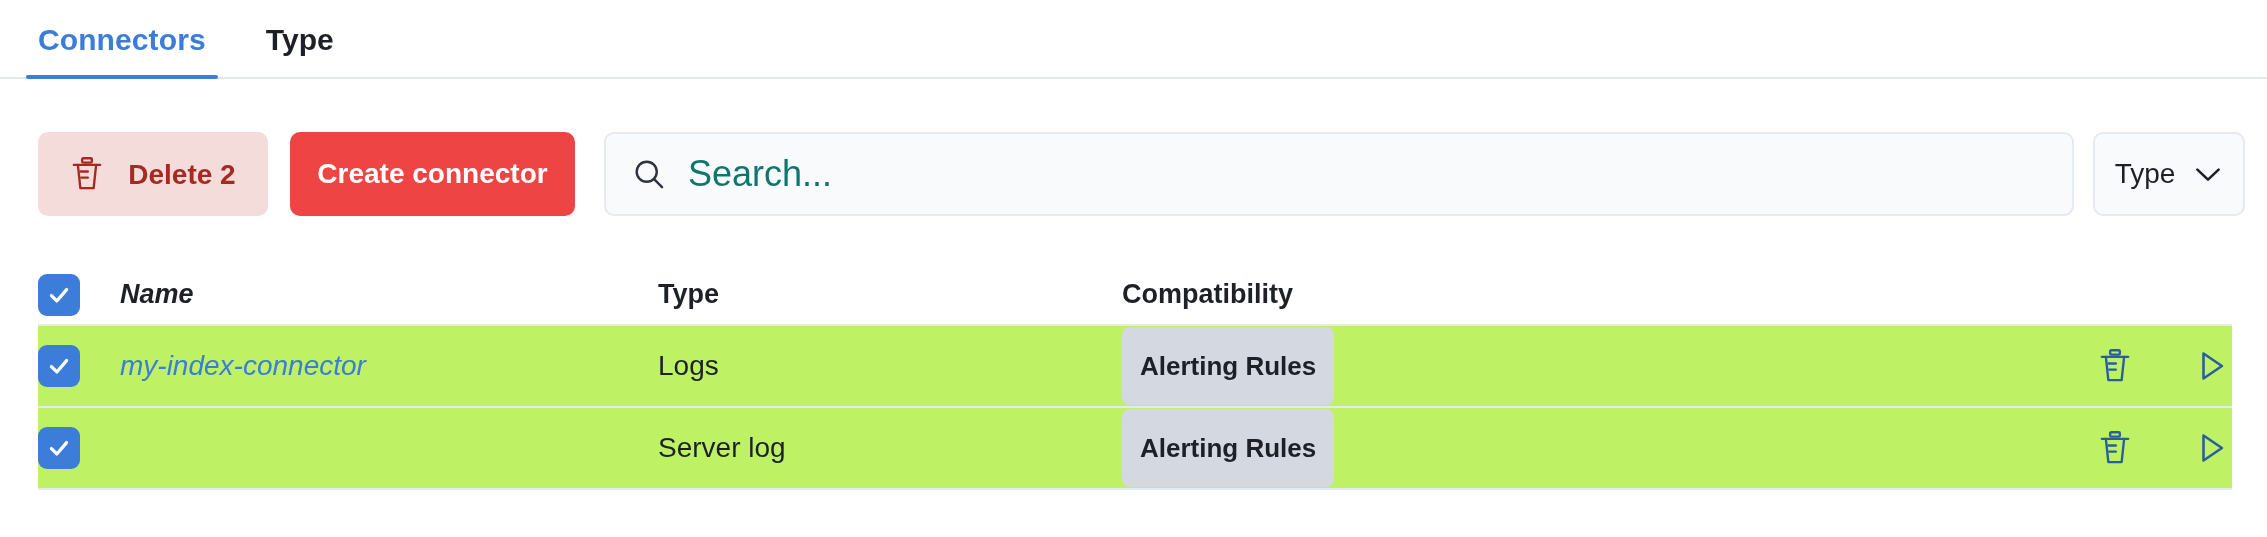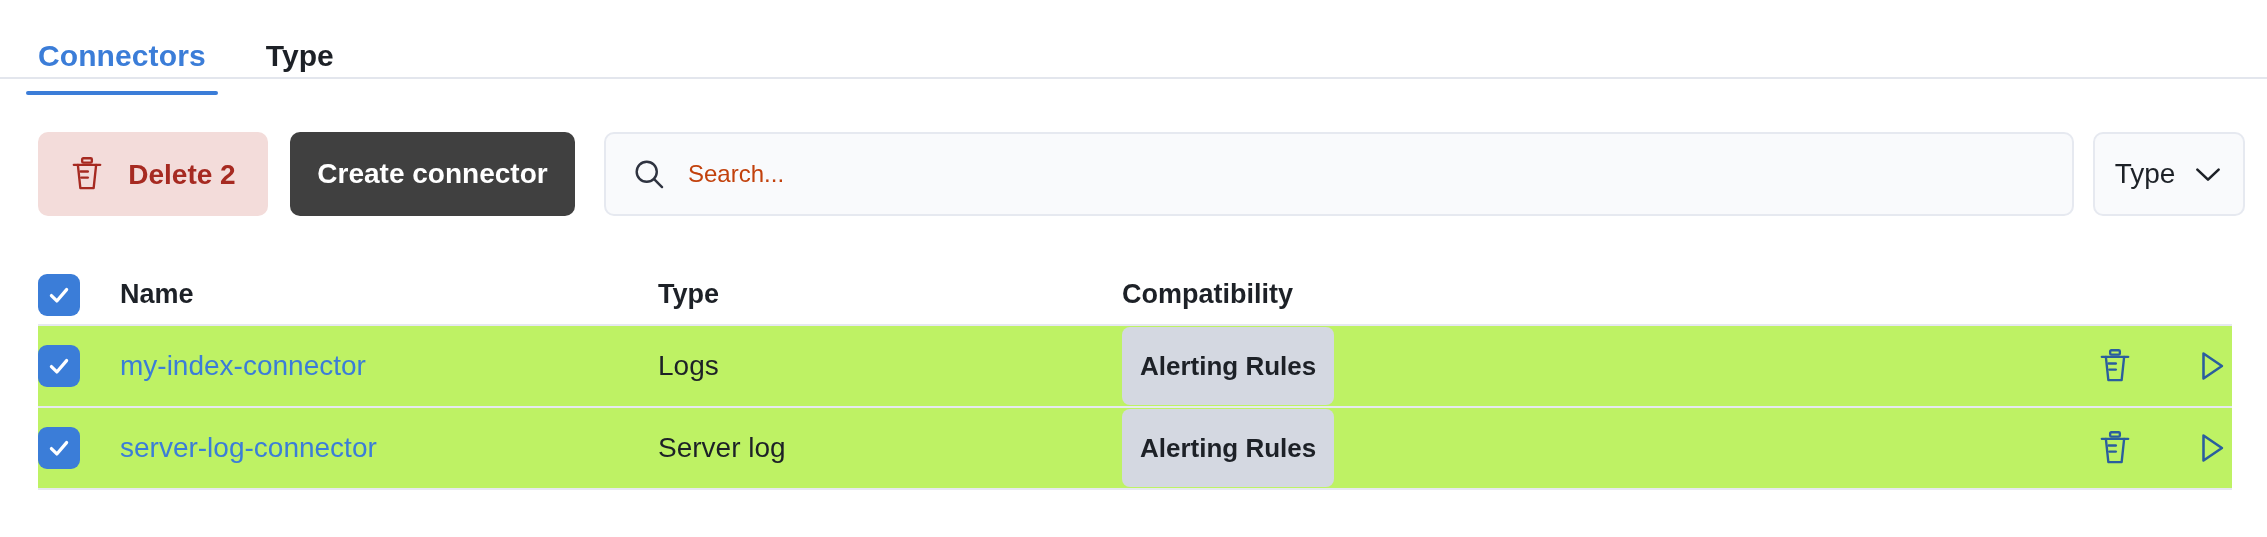--- a/index.html
+++ b/index.html
@@ -24,21 +24,20 @@
     height: 79px;
     border-bottom: 2px solid #e3e6ed;
     box-sizing: border-box;
   }
   .tabs {
     position: absolute;
     left: 38px; top: 0;
     display: flex;
     align-items: flex-start;
     height: 101px;
-    margin-top: 16px;
   }
   .tab {
     position: relative;
     height: 79px;
     display: flex;
     align-items: center;
     font-size: 30px;
     font-weight: bold;
     letter-spacing: 0.1px;
     padding: 0 0px;
@@ -84,42 +83,42 @@
     left: 38px;
     width: 230px;
     background: #f3dcda;
     color: #a62a21;
     gap: 24px;
   }
   .btn-delete .lbl { padding-top: 1px; }
   .btn-create {
     left: 290px;
     width: 285px;
-    background: #404040;
+    background: #ef4444;
     color: #ffffff;
   }
 
   .searchbox {
     position: absolute;
     left: 604px; top: 0;
     width: 1470px;
     height: 84px;
     background: #f9fafc;
     border: 2px solid #e6e9f0;
     border-radius: 10px;
     box-sizing: border-box;
     display: flex;
     align-items: center;
     padding-left: 26px;
     gap: 22px;
     cursor: text;
   }
   .search-placeholder {
-    font-size: 24px;
-    color: #c2410c;
+    font-size: 36px;
+    color: #0f766e;
   }
 
   .typebtn {
     position: absolute;
     left: 2093px; top: 0;
     width: 152px;
     height: 84px;
     background: #f9fafc;
     border: 2px solid #e6e9f0;
     border-radius: 10px;
@@ -157,21 +156,21 @@
     border-bottom: 2px solid #e6e9f0;
   }
 
   .cell-check {
     position: absolute;
     left: 0;
     width: 60px;
     display: flex;
     align-items: center;
   }
-  .cell-name { position: absolute; left: 82px; }
+  .cell-name { position: absolute; left: 82px; font-style: italic; }
   .cell-type { position: absolute; left: 620px; }
   .cell-compat { position: absolute; left: 1084px; }
   .cell-actions {
     position: absolute;
     left: 2060px;
     display: flex;
     align-items: center;
     gap: 64px;
   }
 
@@ -317,21 +316,20 @@
   </div>
 
   <div class="row data">
     <div class="cell-check">
       <span class="checkbox">
         <svg width="26" height="26" viewBox="0 0 24 24" fill="none" stroke="#ffffff" stroke-width="3" stroke-linecap="round" stroke-linejoin="round">
           <polyline points="5,12.5 10,17.5 19,7"></polyline>
         </svg>
       </span>
     </div>
-    <div class="cell-name link">server-log-connector</div>
     <div class="cell-type td">Server log</div>
     <div class="cell-compat">
       <span class="badge">Alerting Rules</span>
     </div>
     <div class="cell-actions">
       <span class="iconbtn">
         <svg width="34" height="36" viewBox="0 0 24 26" fill="none" stroke="#2a5e9e" stroke-width="1.7" stroke-linecap="round" stroke-linejoin="round">
           <rect x="8.5" y="1.6" width="7" height="3.2" rx="0.8"></rect>
           <line x1="2.5" y1="6.4" x2="21.5" y2="6.4"></line>
           <path d="M5.4 6.4 L7.2 23.2 L16.8 23.2 L18.6 6.4"></path>

